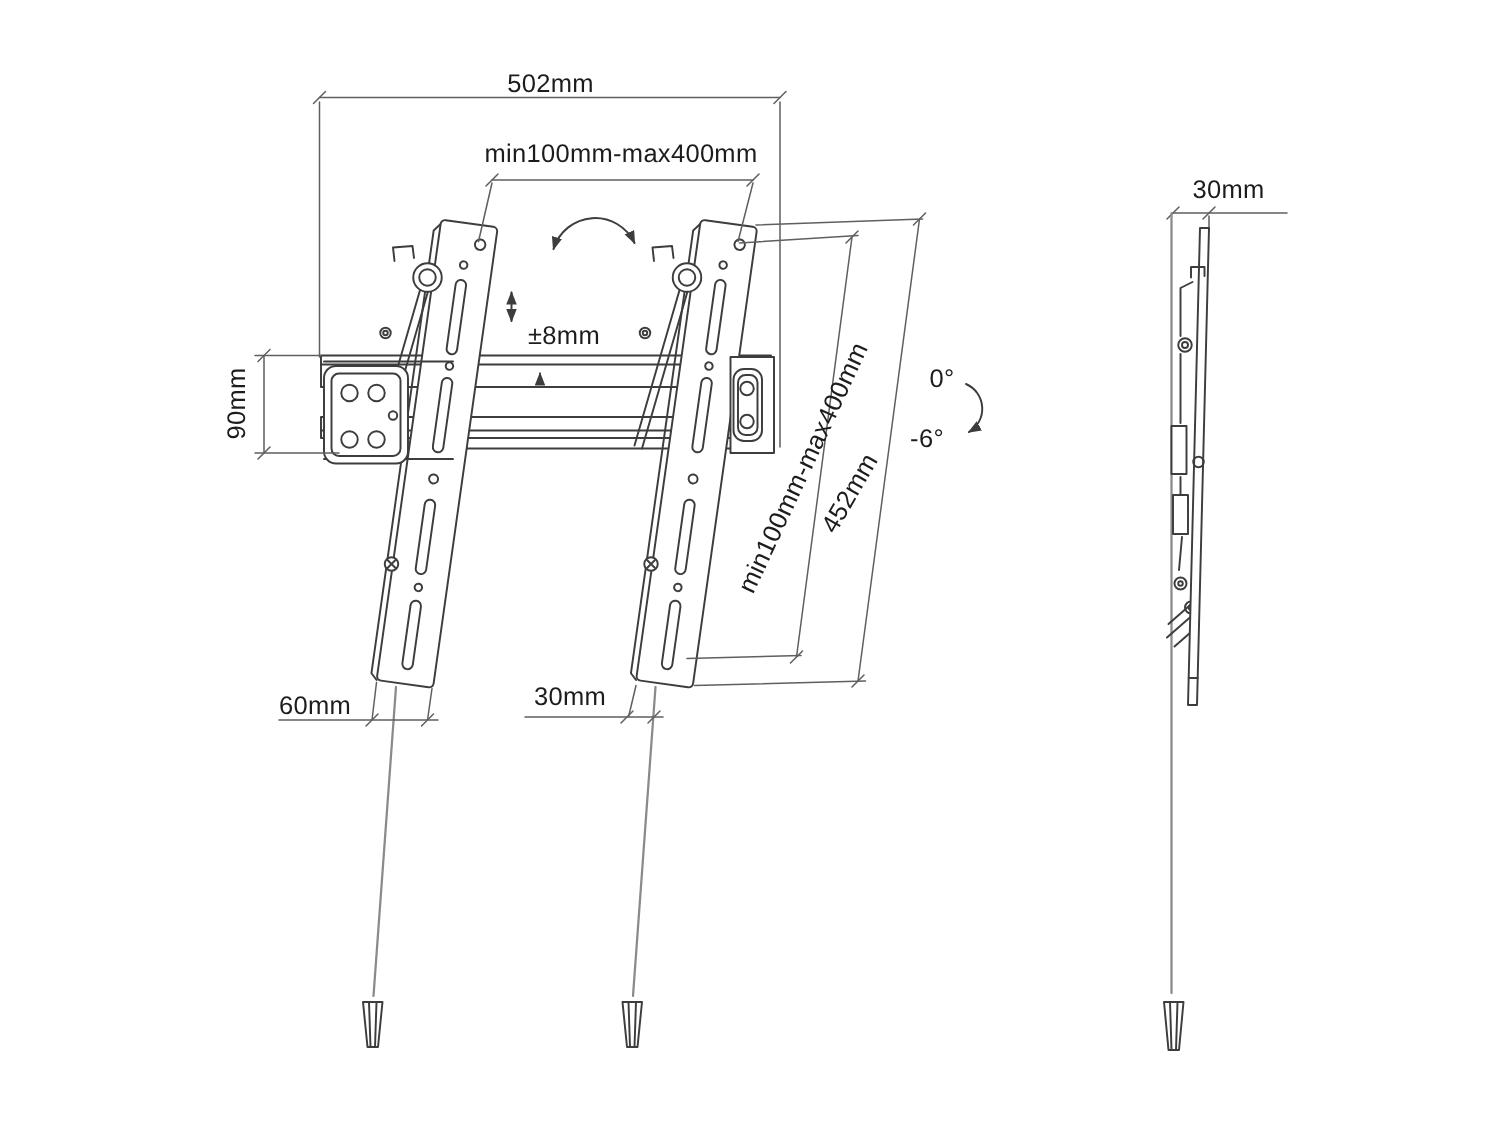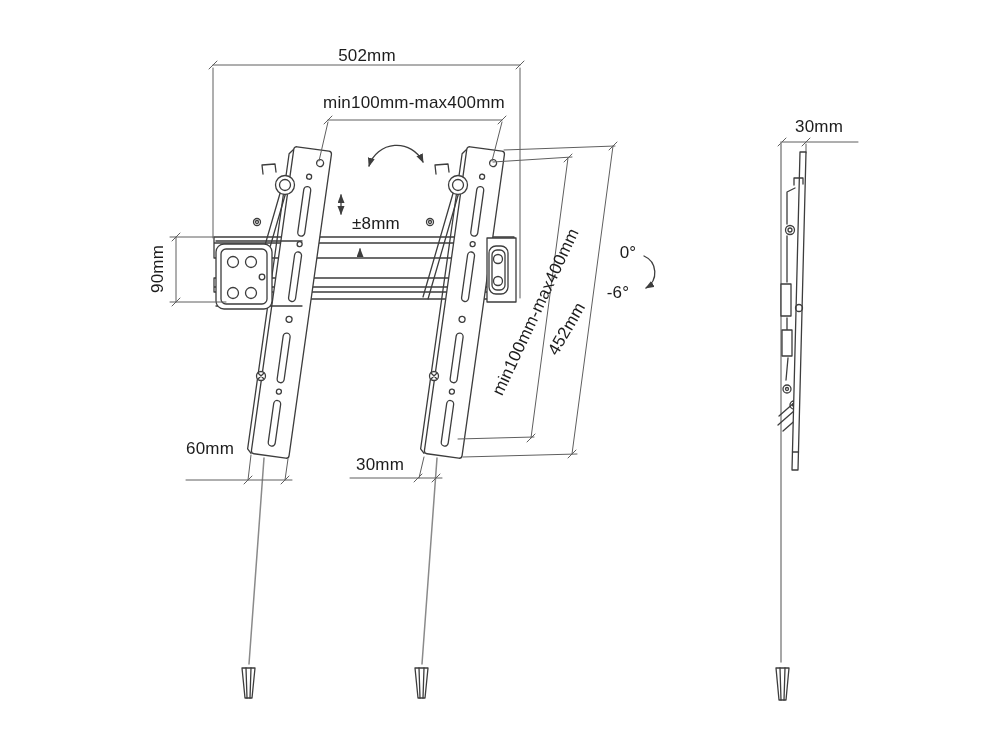--- a/index.html
+++ b/index.html
@@ -173,21 +173,21 @@
       <polygon class="lnf" points="776,668 789,668 786,700 779,700"></polygon>
       <path class="ln" d="M780,668 L781,700 M785,668 L784,700"></path>
     </g>
   </g>
 </svg>
 
 <div class="lbl" style="left:367px;top:56px">502mm</div>
 <div class="lbl" style="left:414px;top:103px">min100mm-max400mm</div>
 <div class="lbl" style="left:376px;top:224px">±8mm</div>
 <div class="lbl r90" style="left:158px;top:269px">90mm</div>
-<div class="lbl" style="left:210px;top:449px">60mm</div>
+<div class="lbl" style="left:210px;top:471px">60mm</div>
 <div class="lbl" style="left:380px;top:465px">30mm</div>
 <div class="lbl r65" style="left:536px;top:312px">min100mm-max400mm</div>
 <div class="lbl r60" style="left:567px;top:329px">452mm</div>
 <div class="lbl" style="left:628px;top:253px">0°</div>
 <div class="lbl" style="left:618px;top:293px">-6°</div>
 <div class="lbl" style="left:819px;top:127px">30mm</div>
 
 </div>
 
 </body></html>

